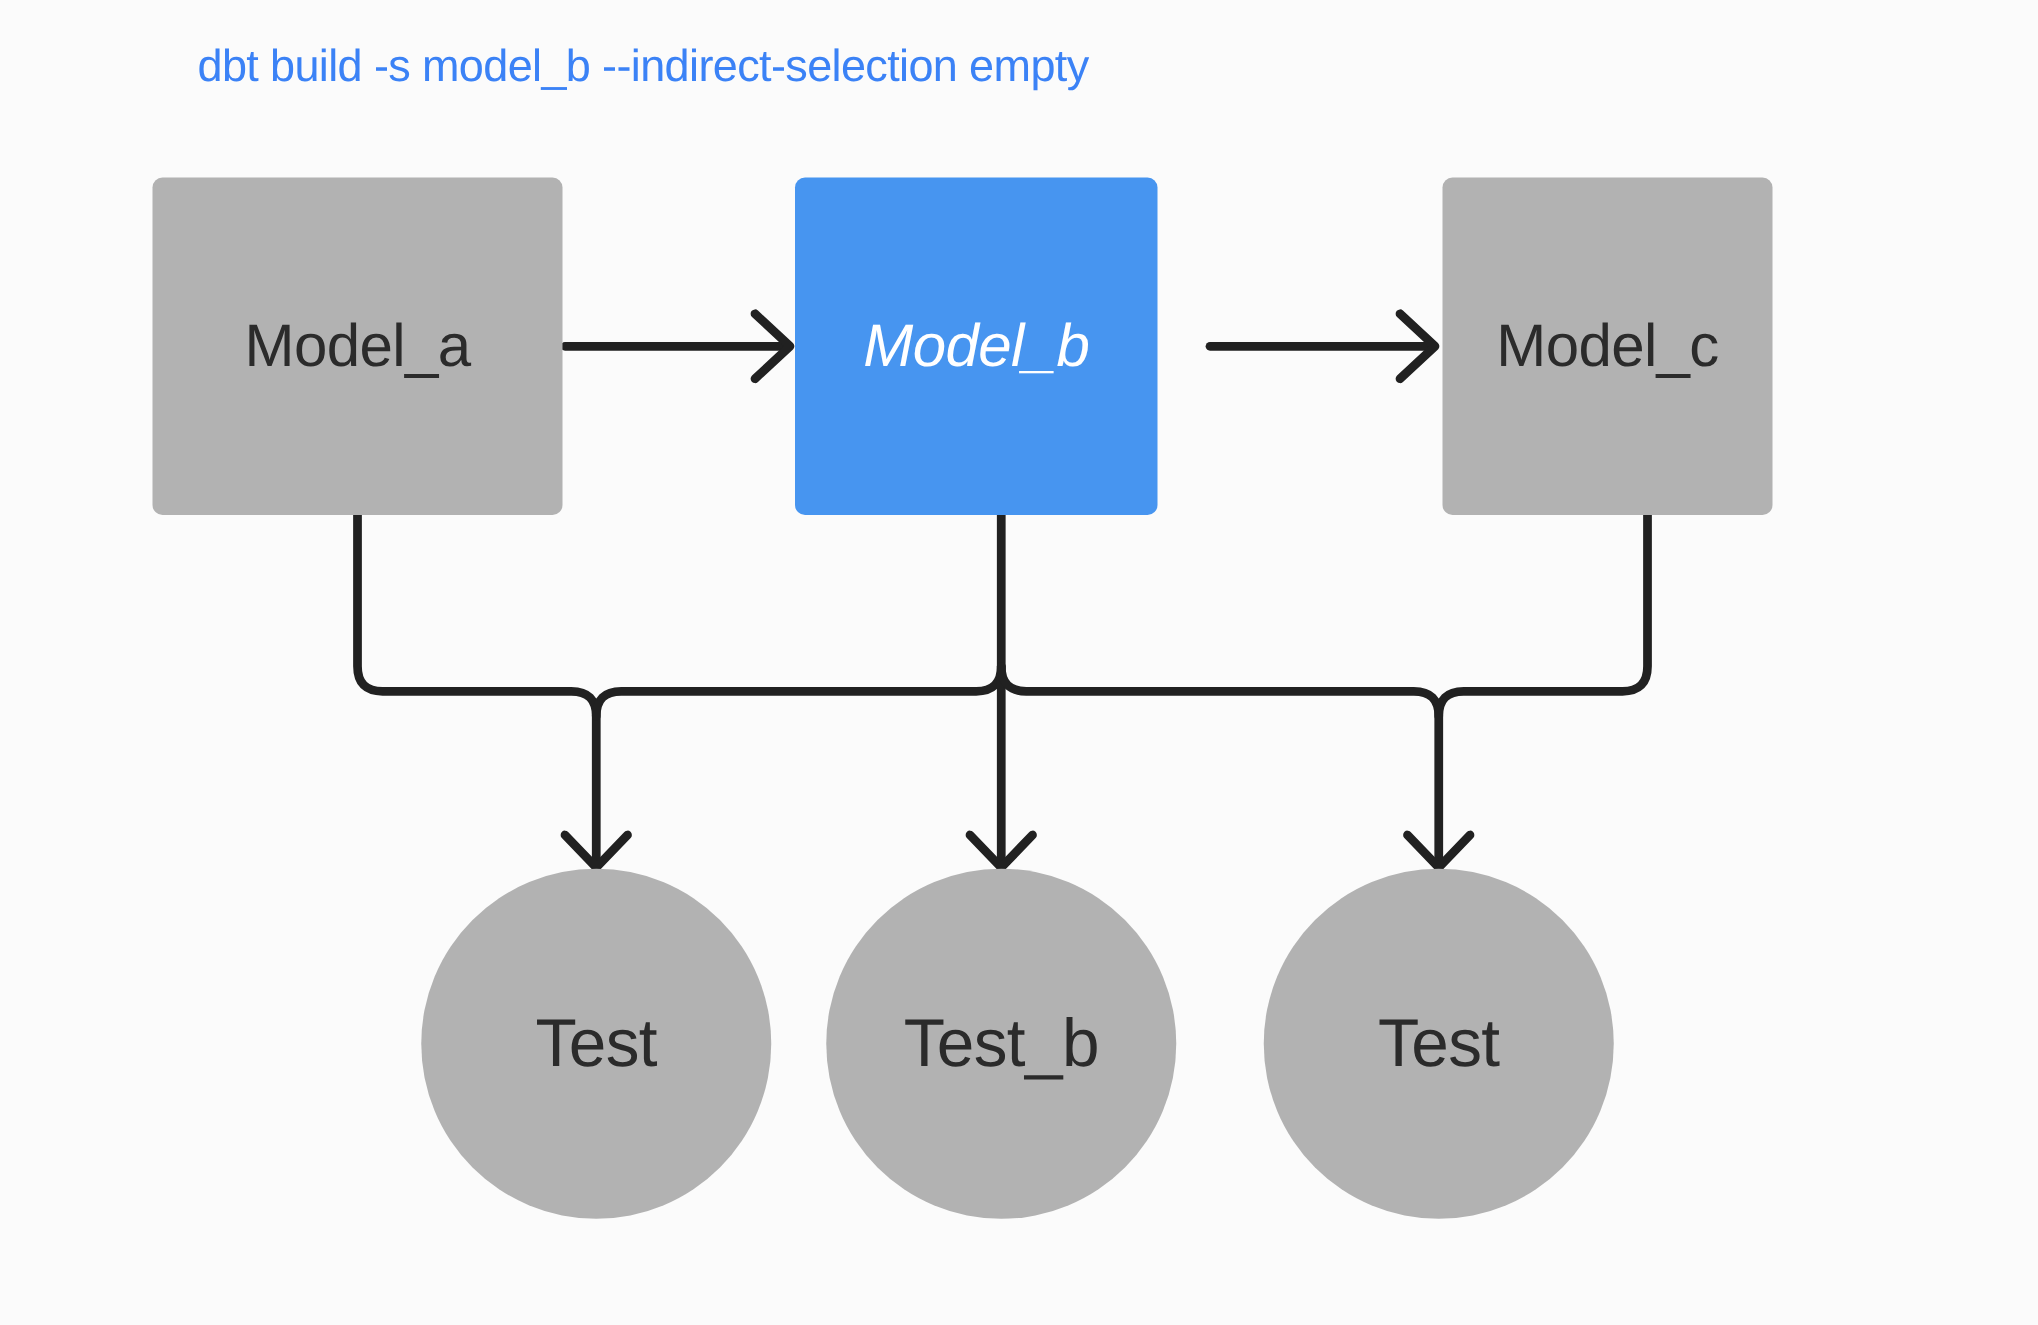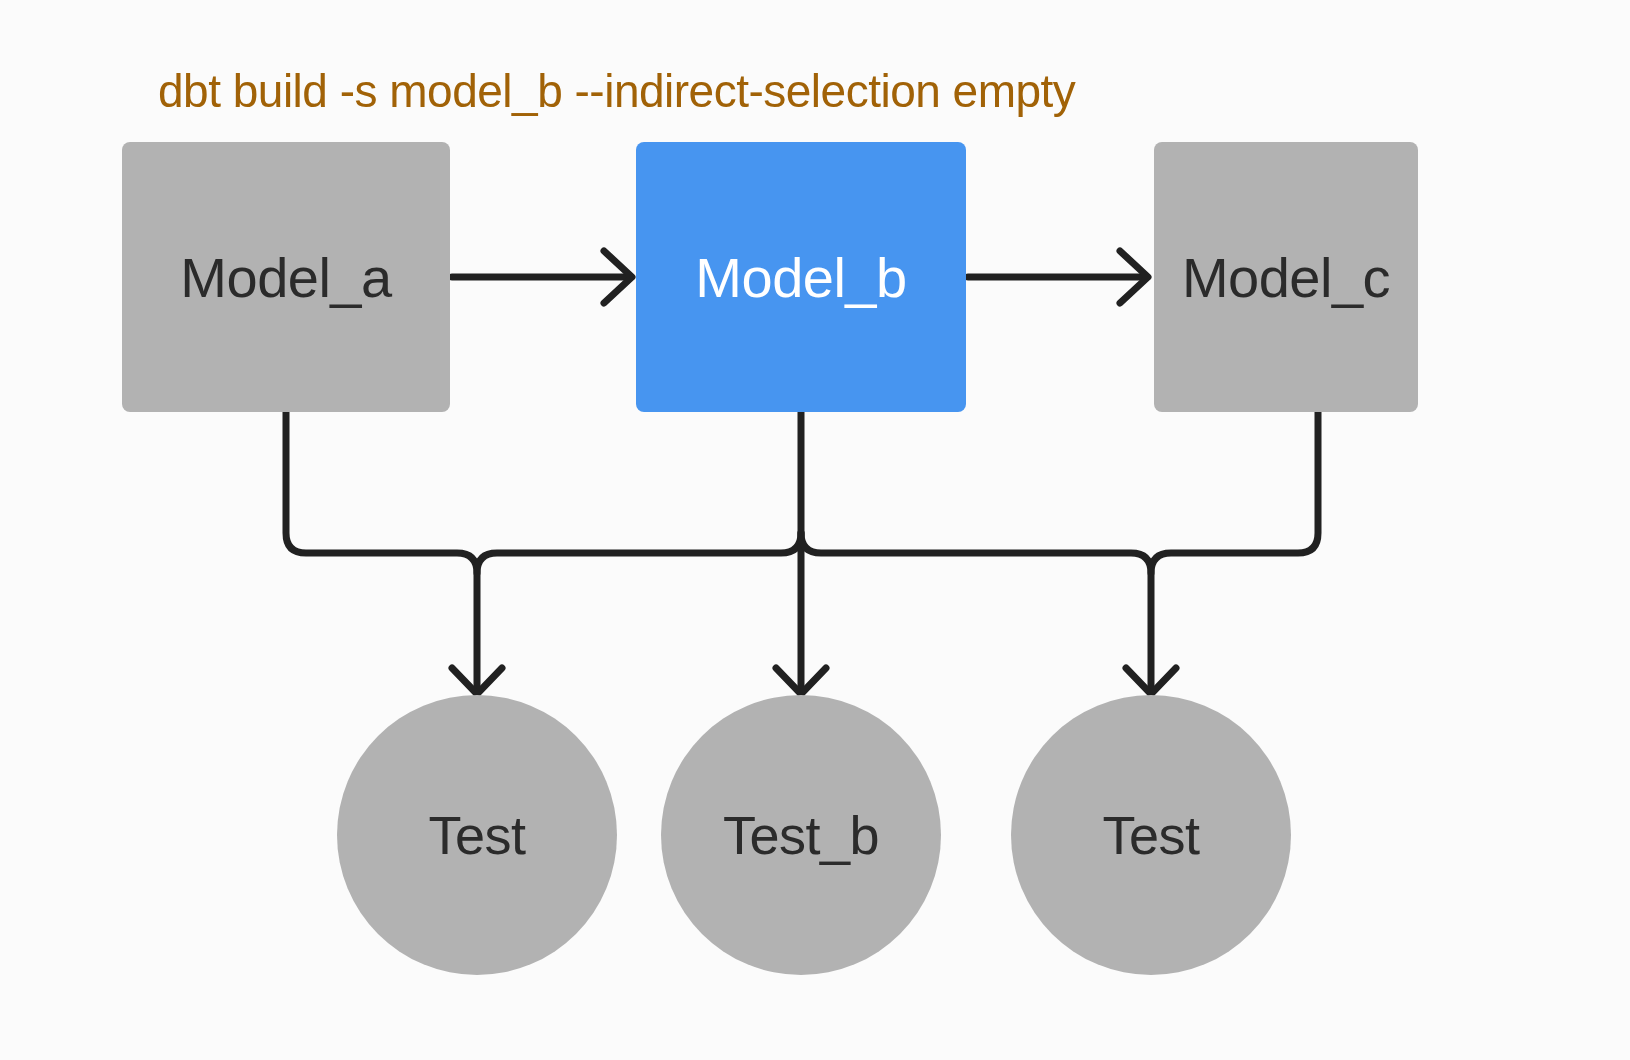--- a/index.html
+++ b/index.html
@@ -12,26 +12,25 @@
     position: relative;
     width: 1630px;
     height: 1060px;
     background: #fbfbfb;
     overflow: hidden;
   }
   .title {
     position: absolute;
     left: 158px;
     top: 32px;
-    font-size: 46px;
+    font-size: 36px;
     font-weight: 500;
     letter-spacing: -0.5px;
-    color: #a16207;
+    color: #3b82f6;
     white-space: nowrap;
-    margin-top: 32px;
   }
   .edges-layer {
     position: absolute;
     left: 0;
     top: 0;
     width: 1630px;
     height: 1060px;
   }
   .edges-layer path {
     fill: none;
@@ -44,33 +43,33 @@
     position: absolute;
     top: 142px;
     height: 270px;
     border-radius: 8px;
     display: flex;
     align-items: center;
     justify-content: center;
     background: #b2b2b2;
   }
   .model-node .model-label {
-    font-size: 56px;
+    font-size: 48px;
     font-weight: 400;
     color: #2b2b2b;
     letter-spacing: -0.5px;
   }
   .model-node.selected {
     background: #4795f0;
   }
   .model-node.selected .model-label {
     color: #ffffff;
   }
   .model-a { left: 122px; width: 328px; }
-  .model-b { left: 636px; width: 330px; }
+  .model-b { left: 636px; width: 290px; font-style: italic; }
   .model-c { left: 1154px; width: 264px; }
   .test-node {
     position: absolute;
     top: 695px;
     width: 280px;
     height: 280px;
     border-radius: 50%;
     background: #b2b2b2;
     display: flex;
     flex-direction: column;

